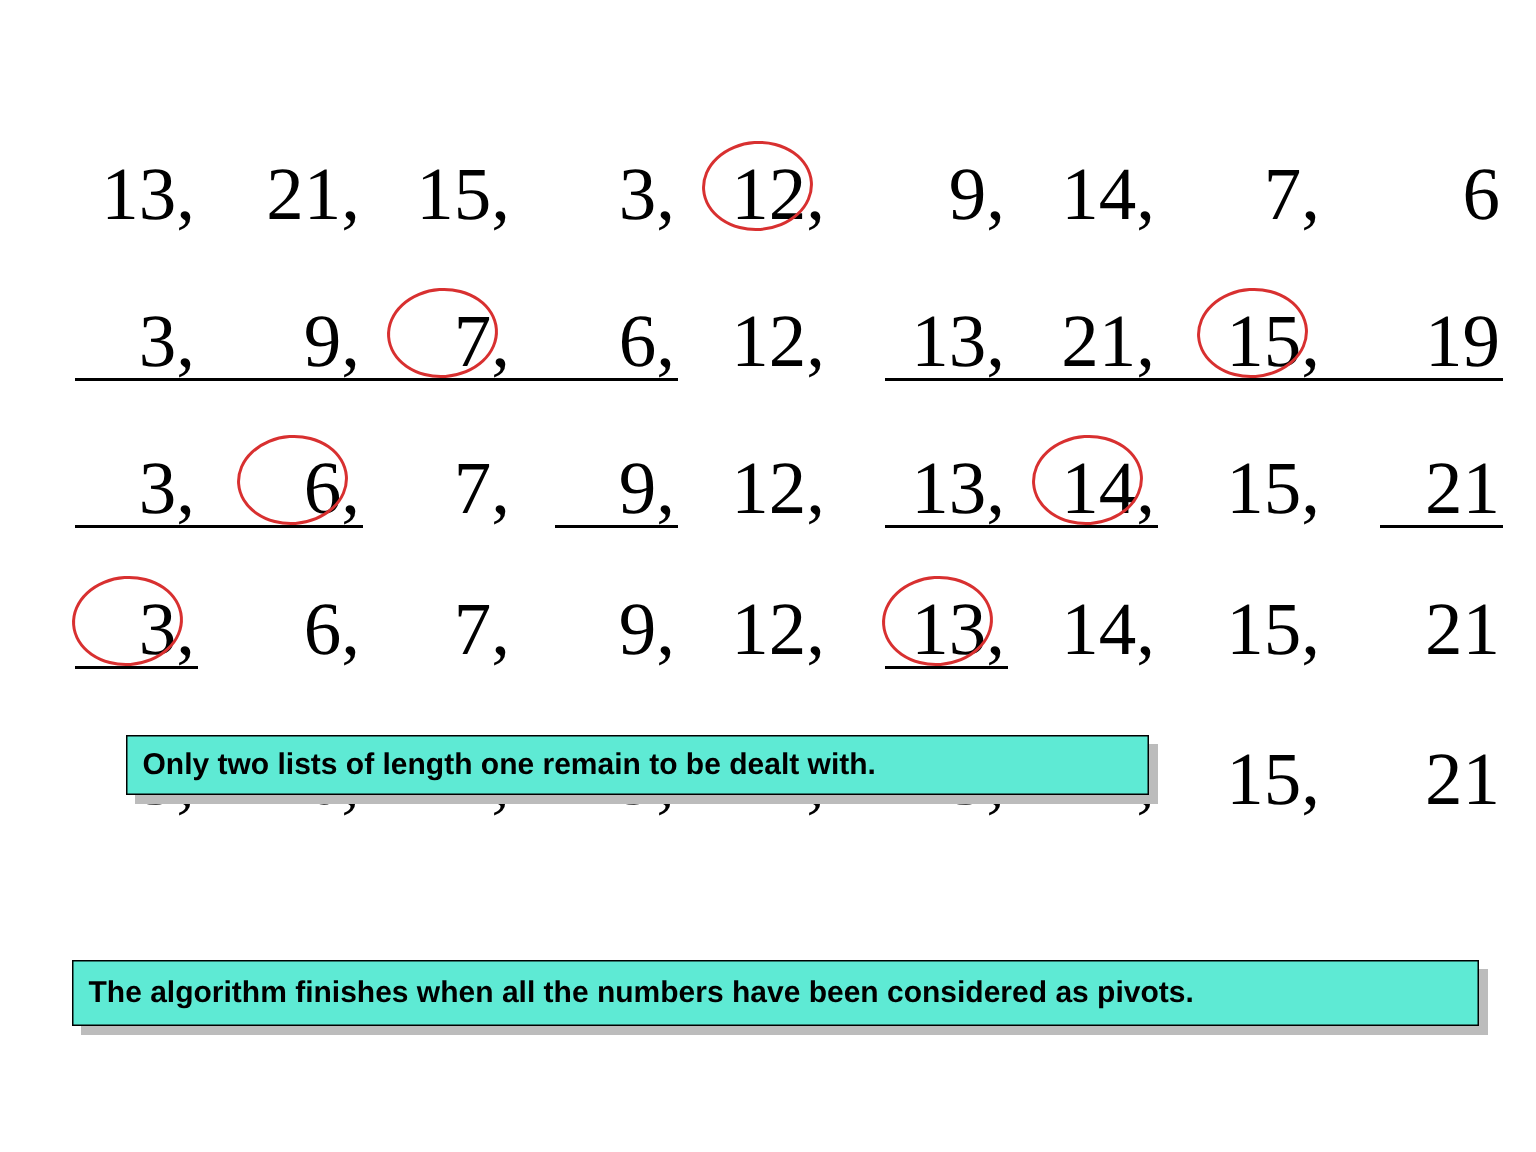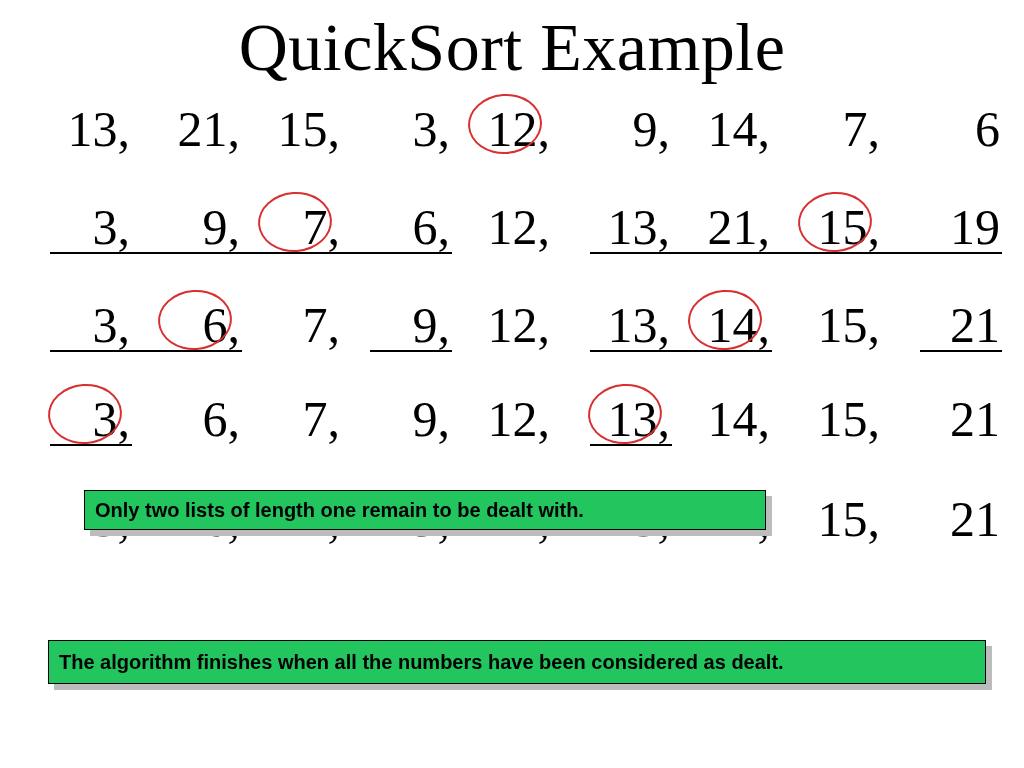--- a/index.html
+++ b/index.html
@@ -44,38 +44,37 @@
     position: absolute;
     border: 2px solid #d83030;
     border-radius: 50%;
     transform: rotate(-4deg);
     pointer-events: none;
     background: transparent;
   }
   
   .note {
     position: absolute;
-    background: #22c55e;
+    background: #5eead4;
     border: 1.5px solid #000;
     box-shadow: 6px 6px 0 0 #bcbcbc;
     font-family: Arial, Helvetica, sans-serif;
     font-size: 20px;
     font-weight: 700;
     color: #000;
     display: flex;
     align-items: center;
     padding: 4px 10px;
   }
 </style>
 </head>
 <body>
 
 <div class="slide">
 
-  <div class="title">QuickSort Example</div>
 
   <div class="row" id="row0" style="top: 100px;">
       <span class="cell" style="left: 30px; width: 100px;">13,</span>
       <span class="cell" style="left: 140px; width: 100px;">21,</span>
       <span class="cell" style="left: 240px; width: 100px;">15,</span>
       <span class="cell" style="left: 350px; width: 100px;">3,</span>
       <span class="cell" style="left: 450px; width: 100px;">12,</span>
       <span class="cell" style="left: 570px; width: 100px;">9,</span>
       <span class="cell" style="left: 670px; width: 100px;">14,</span>
       <span class="cell" style="left: 780px; width: 100px;">7,</span>
@@ -134,21 +133,21 @@
       <div class="circle" style="left: 688px; top: 290px; width: 70px; height: 56px;"></div>
       <div class="circle" style="left: 48px; top: 384px; width: 70px; height: 56px;"></div>
       <div class="circle" style="left: 588px; top: 384px; width: 70px; height: 56px;"></div>
     </div>
 
   <div class="note" style="left:84px; top:490px; width:660px; height:30px;">
     <span>Only two lists of length one remain to be dealt with.</span>
   </div>
 
   <div class="note" style="left:48px; top:640px; width:916px; height:34px;">
-    <span>The algorithm finishes when all the numbers have been considered as dealt.</span>
+    <span>The algorithm finishes when all the numbers have been considered as pivots.</span>
   </div>
 
 <div style="position: absolute; left: 50px; top: 252px; width: 402px; height: 0px; border-bottom: 2px solid rgb(0, 0, 0);"></div>
     <div style="position: absolute; left: 590px; top: 252px; width: 412px; height: 0px; border-bottom: 2px solid rgb(0, 0, 0);"></div>
     <div style="position: absolute; left: 50px; top: 350px; width: 192px; height: 0px; border-bottom: 2px solid rgb(0, 0, 0);"></div>
     <div style="position: absolute; left: 370px; top: 350px; width: 82px; height: 0px; border-bottom: 2px solid rgb(0, 0, 0);"></div>
     <div style="position: absolute; left: 590px; top: 350px; width: 182px; height: 0px; border-bottom: 2px solid rgb(0, 0, 0);"></div>
     <div style="position: absolute; left: 920px; top: 350px; width: 82px; height: 0px; border-bottom: 2px solid rgb(0, 0, 0);"></div>
     <div style="position: absolute; left: 50px; top: 444px; width: 82px; height: 0px; border-bottom: 2px solid rgb(0, 0, 0);"></div>
     <div style="position: absolute; left: 590px; top: 444px; width: 82px; height: 0px; border-bottom: 2px solid rgb(0, 0, 0);"></div>

